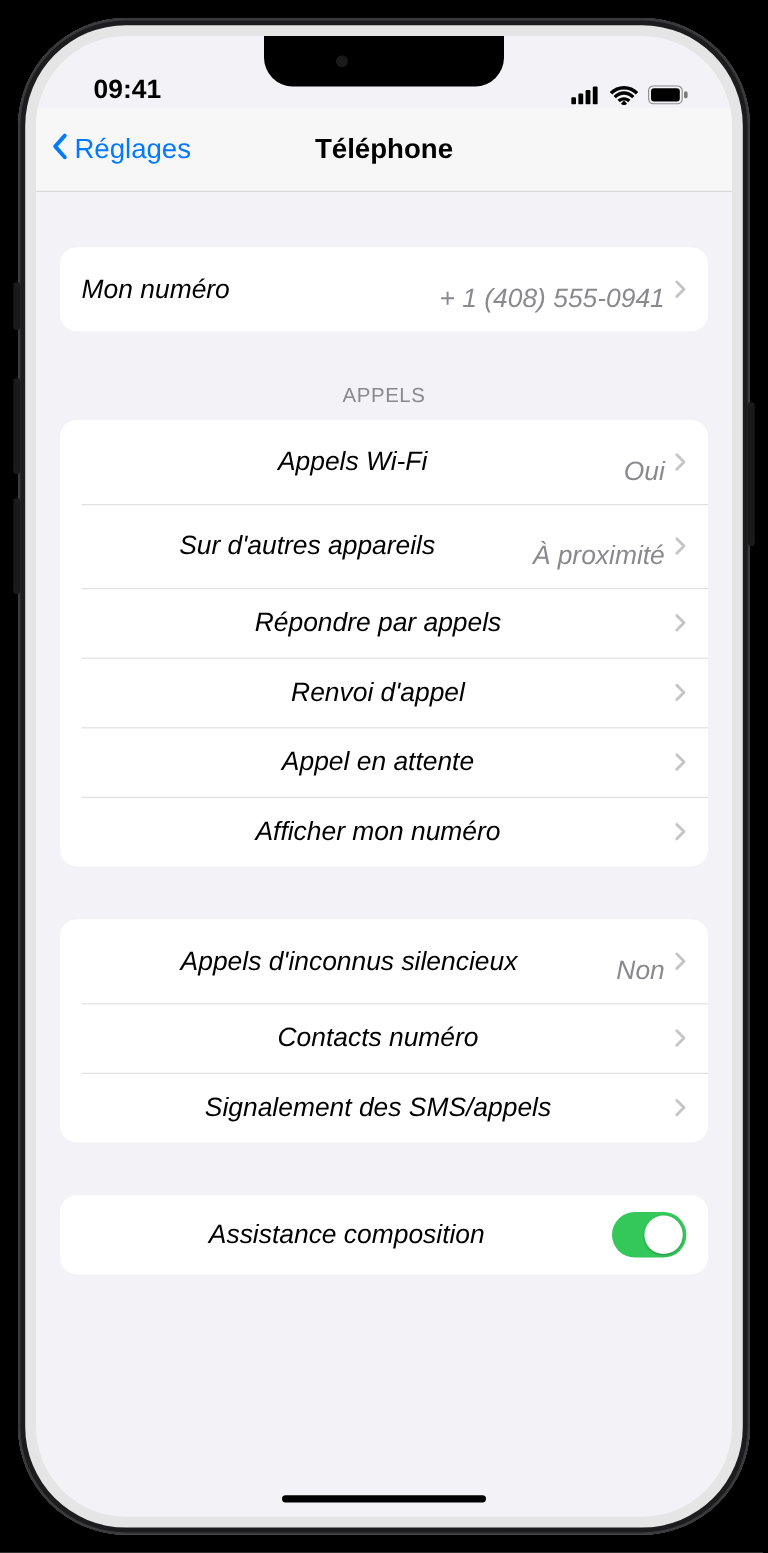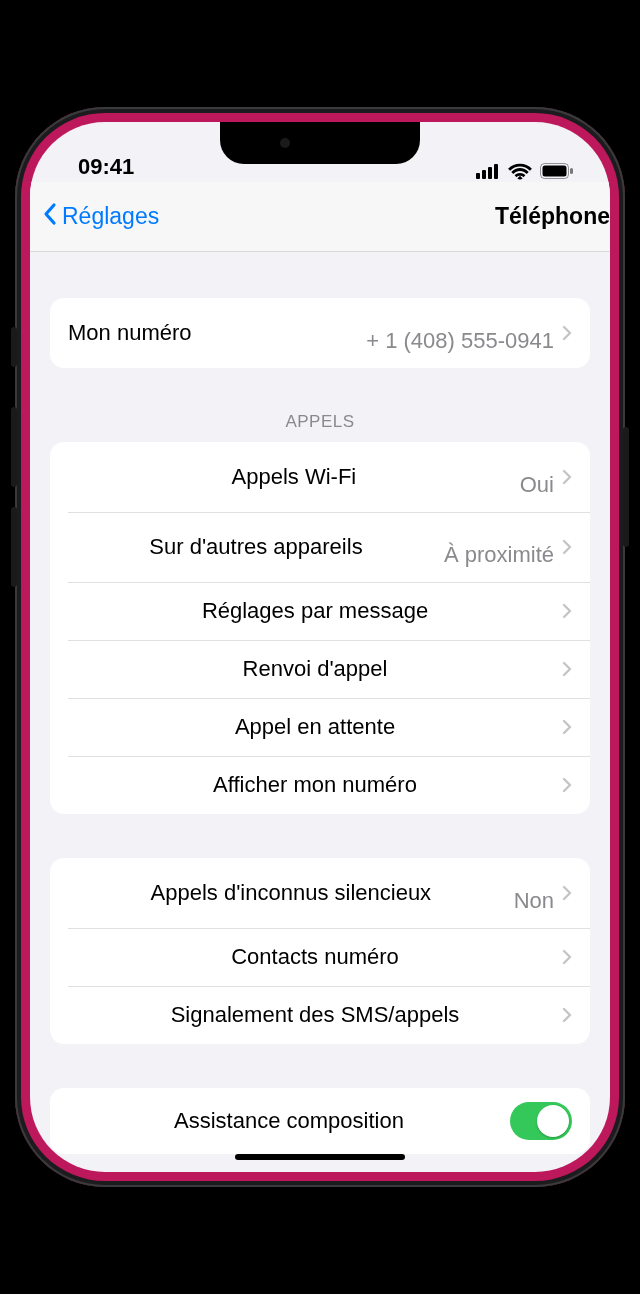--- a/index.html
+++ b/index.html
@@ -7,22 +7,22 @@
     font-family: -apple-system, "SF Pro Text", "Helvetica Neue", Helvetica, Arial, sans-serif;
     background: #000;
     width: 640px;
     height: 1294px;
     display: flex;
     align-items: center;
     justify-content: center;
   }
   .device-frame {
     width: 610px;
-    height: 1080px;
-    background: #be185d;
+    height: 1264px;
+    background: #e5e5e5;
     border-radius: 90px;
     padding: 15px;
     position: relative;
     box-shadow: inset 0 0 0 2px #3a3a3c, inset 0 0 0 6px #1c1c1e;
   }
   .side-btn {
     position: absolute;
     background: #1a1a1a;
     border-radius: 3px;
   }
@@ -86,21 +86,21 @@
     align-items: center;
     color: #007aff;
     font-size: 23px;
     gap: 4px;
     position: absolute;
     left: 12px;
   }
   .nav-title {
     position: absolute;
     left: 0; right: 0;
-    text-align: right;
+    text-align: center;
     font-size: 23px;
     font-weight: 600;
     color: #000;
   }
   .content {
     padding: 0 20px;
   }
   .group { margin-top: 40px; }
   .group.first { margin-top: 46px; }
   .group.tight { margin-top: 44px; text-align: center; }
@@ -108,20 +108,21 @@
     font-size: 17px;
     color: #8a8a8e;
     letter-spacing: 0.5px;
     padding: 0 18px 10px 18px;
     text-transform: uppercase;
   }
   .list {
     background: #ffffff;
     border-radius: 14px;
     overflow: hidden;
+    font-style: italic;
   }
   .row {
     display: flex;
     align-items: center;
     min-height: 58px;
     padding: 14px 18px;
     font-size: 22px;
     color: #000;
     position: relative;
   }
@@ -265,21 +266,21 @@
           <div class="row">
             <span class="row-label">Sur d'autres appareils</span>
             <span class="row-detail">À proximité</span>
             <span class="chevron">
                 <svg width="10" height="16" viewBox="0 0 10 16">
                   <path d="M2 2 L8 8 L2 14" stroke="#c5c5c7" stroke-width="2.4" fill="none" stroke-linecap="round" stroke-linejoin="round"></path>
                 </svg>
               </span>
           </div>
           <div class="row">
-            <span class="row-label">Réglages par message</span>
+            <span class="row-label">Répondre par appels</span>
             <span class="chevron">
                 <svg width="10" height="16" viewBox="0 0 10 16">
                   <path d="M2 2 L8 8 L2 14" stroke="#c5c5c7" stroke-width="2.4" fill="none" stroke-linecap="round" stroke-linejoin="round"></path>
                 </svg>
               </span>
           </div>
           <div class="row">
             <span class="row-label">Renvoi d'appel</span>
             <span class="chevron">
                 <svg width="10" height="16" viewBox="0 0 10 16">

